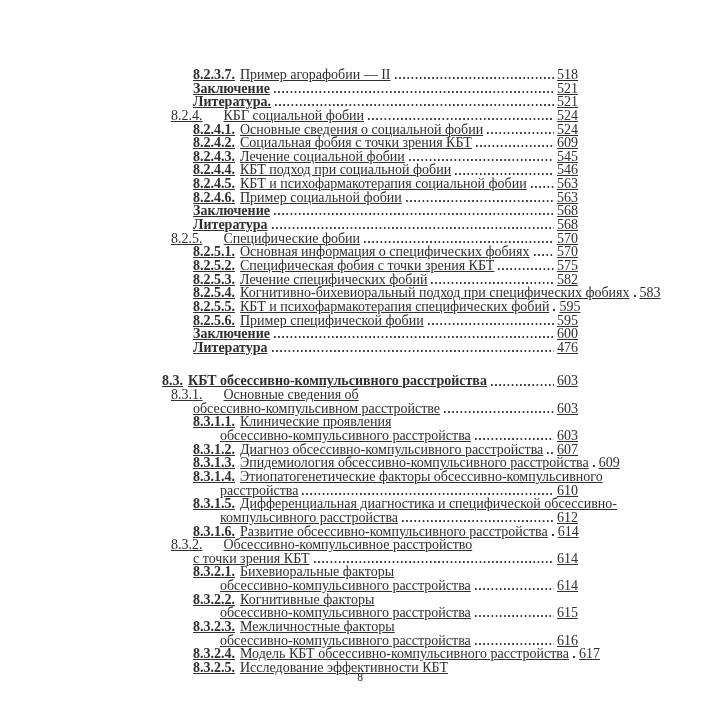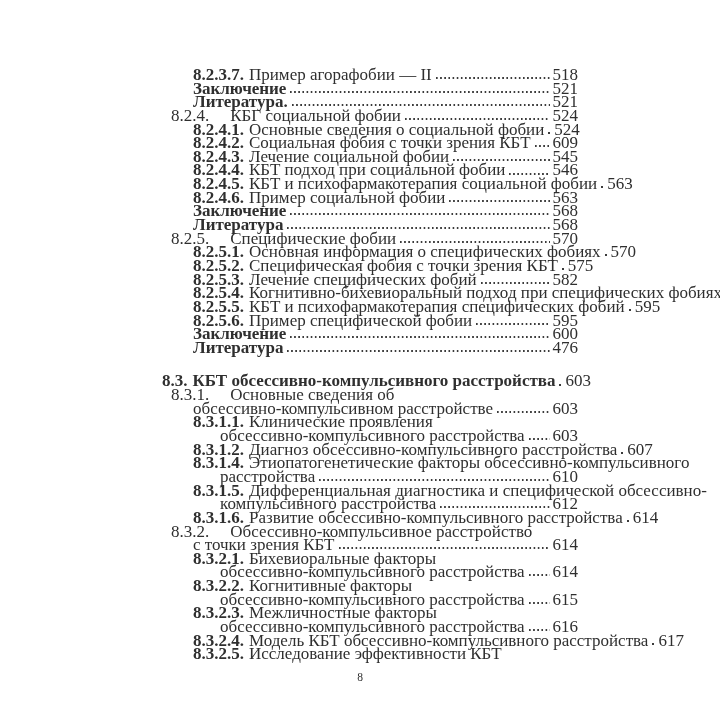--- a/index.html
+++ b/index.html
@@ -16,22 +16,23 @@
     position: relative;
     width: 720px;
     height: 720px;
     background: #ffffff;
   }
   .toc {
     position: absolute;
     left: 150px;
     top: 68px;
     width: 428px;
-    font-size: 17px;
+    font-size: 14px;
     line-height: 13.65px;
+    text-decoration: underline;
   }
   .toc-row {
     display: flex;
     align-items: baseline;
     height: 13.65px;
     white-space: nowrap;
   }
   .ind2 { padding-left: 12px; margin-top: 20px; }
   .ind3 { padding-left: 21px; }
   .ind4 { padding-left: 43px; }
@@ -211,20 +212,26 @@
         <span class="leader"></span>
         <span class="pg">603</span>
       </div>
       <div class="toc-row ind4">
         <span class="num b">8.3.1.2.</span>
         <span class="txt">Диагноз обсессивно-компульсивного расстройства</span>
         <span class="leader"></span>
         <span class="pg">607</span>
       </div>
       <div class="toc-row ind4">
+        <span class="num b">8.3.1.3.</span>
+        <span class="txt">Эпидемиология обсессивно-компульсивного расстройства</span>
+        <span class="leader"></span>
+        <span class="pg">609</span>
+      </div>
+      <div class="toc-row ind4">
         <span class="num b">8.3.1.4.</span>
         <span class="txt">Этиопатогенетические факторы обсессивно-компульсивного</span>
       </div>
       <div class="toc-row ind5">
         <span class="txt">расстройства</span>
         <span class="leader"></span>
         <span class="pg">610</span>
       </div>
       <div class="toc-row ind4">
         <span class="num b">8.3.1.5.</span>

